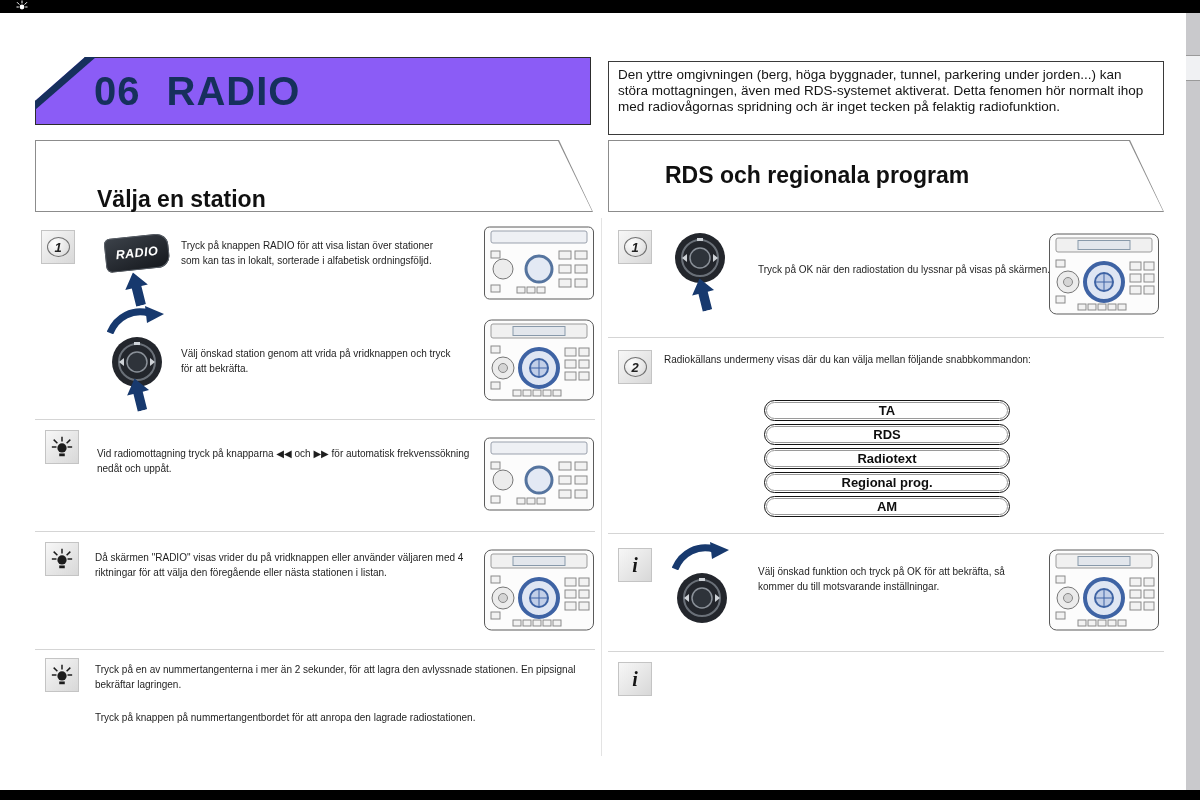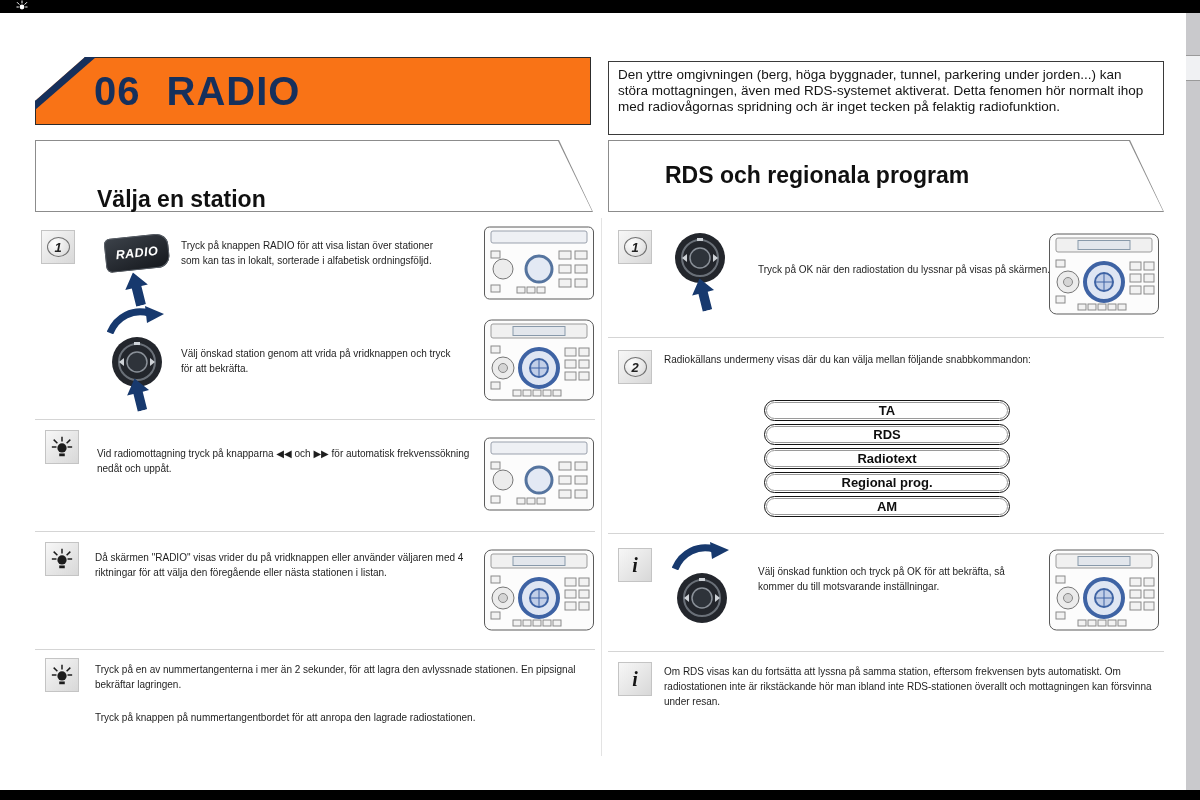--- a/index.html
+++ b/index.html
@@ -6,21 +6,21 @@
   html,body { width:1200px; height:800px; }
   body { font-family:"Liberation Sans", sans-serif; background:#fff; position:relative; color:#1f1f1f; overflow:hidden; }
 
   .topbar { position:absolute; top:0; left:0; width:1200px; height:13px; background:#000; z-index:5; }
   .topbar-icon { position:absolute; left:16px; top:0; width:12px; height:13px; }
   .bottombar { position:absolute; bottom:0; left:0; width:1200px; height:10px; background:#000; z-index:5; }
   .edge-strip { position:absolute; top:13px; right:0; width:14px; height:777px; background:#c9c9cc; z-index:4; }
   .edge-tab { position:absolute; top:42px; left:0; width:14px; height:26px; background:#f0f1f3; border-top:1px solid #9a9a9a; border-bottom:1px solid #9a9a9a; }
 
   
-  .title-box { position:absolute; left:35px; top:57px; width:556px; height:68px; border:1px solid #2c2c2c; background:#f97316; }
+  .title-box { position:absolute; left:35px; top:57px; width:556px; height:68px; border:1px solid #2c2c2c; background:#8b5cf6; }
   .title-corner { position:absolute; left:-1px; top:-1px; width:64px; height:58px; }
   .title-text { position:absolute; left:58px; top:0; height:100%; display:flex; align-items:center; font-size:40px; font-weight:bold; color:#16305c; letter-spacing:1px; }
   .chapter-num { margin-right:26px; }
 
   
   .note-box { position:absolute; left:608px; top:52px; width:556px; height:74px; border:1px solid #3a3a3a; padding:5px 9px;margin-top:9px; }
   .note-box p { font-size:13.5px; line-height:16.2px; color:#141414; }
 
   
   .col-header { position:absolute; top:140px; height:72px; }
@@ -406,18 +406,17 @@
             <rect x="70" y="74" width="8" height="6"></rect>
         </g>
       </svg>
     </div>
   </div>
 
   <div class="item item-r4">
     <div class="badge" style="left:10px; top:10px;">
       <span class="info-glyph">i</span>
     </div>
-    <p class="txt" style="left:56px; top:12px; width:500px;">Om RDS visas kan du fortsätta att lyssna på samma station, eftersom frekvensen byts automatiskt. Om radiostationen inte är rikstäckande hör man ibland inte RDS-stationen överallt och mottagningen kan försvinna under resan.</p>
   </div>
 
 </div>
 
 <div class="page-number">297</div>
 
 </body></html>

